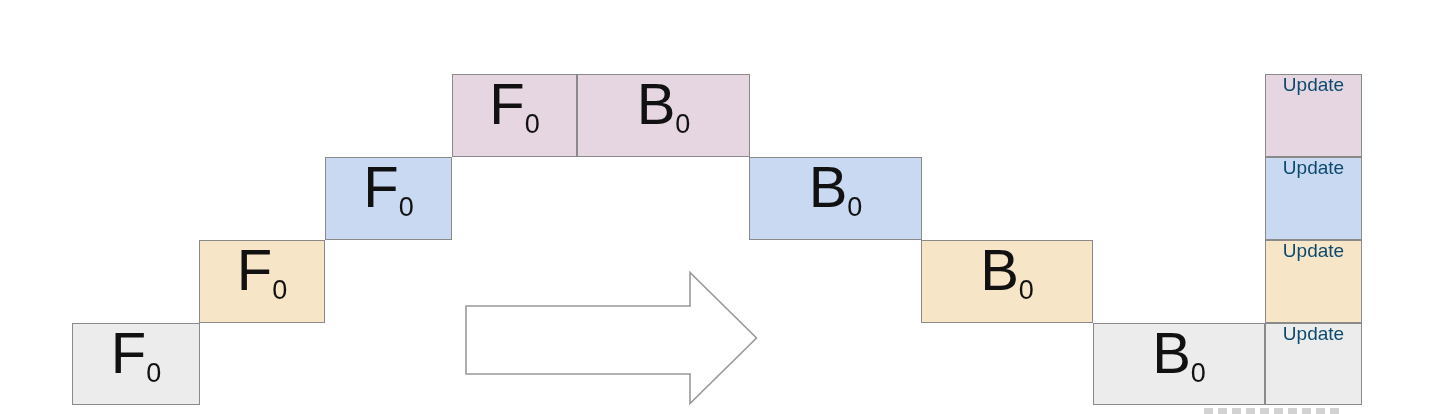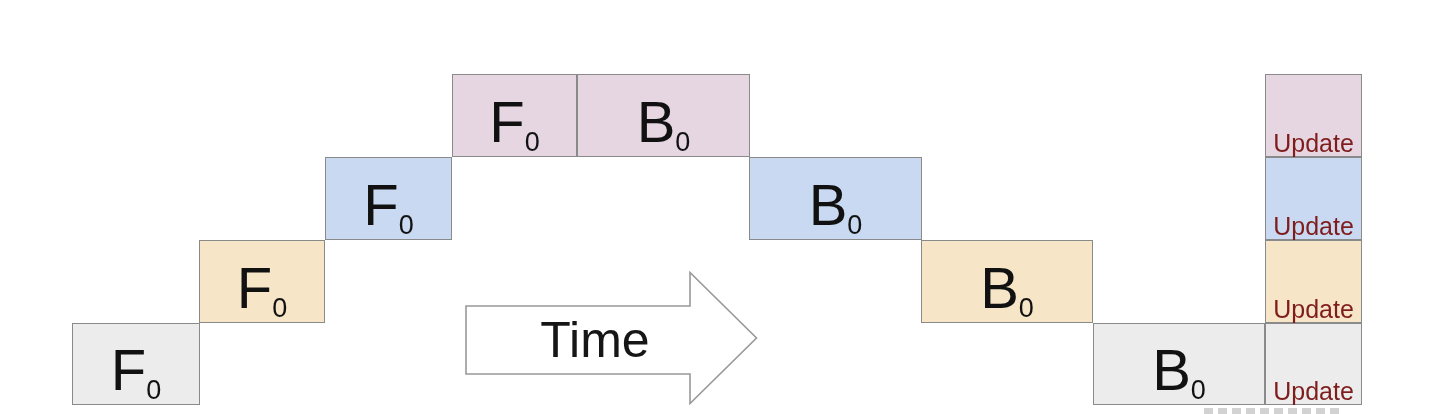--- a/index.html
+++ b/index.html
@@ -9,37 +9,37 @@
     width:1442px;
     height:414px;
     background:#ffffff;
     overflow:hidden;
   }
   .block{
     position:absolute;
     box-sizing:border-box;
     border:1.5px solid #8a8a8a;
     display:flex;
-    align-items:flex-end;
+    align-items:flex-start;
     justify-content:center;
   }
   .block-label{
     font-size:58px;
     line-height:1;
     color:#111111;
     letter-spacing:0;
     white-space:nowrap;
   }
   .block-label .sub{
     font-size:27px;
     vertical-align:-9px;
   }
   .update-label{
-    font-size:25px;
-    color:#7f1d1d;
+    font-size:19px;
+    color:#0c4a6e;
     line-height:1;
   }
   .time-arrow-svg{
     position:absolute;
     left:465px; top:271px;
     width:293px; height:134px;
   }
   .time-label{
     position:absolute;
     left:485px; top:308px;
@@ -118,17 +118,16 @@
     <span class="update-label">Update</span>
   </div>
 
   <div class="block" style="left: 1265px; top: 323px; width: 97px; height: 82px; background-color: rgb(236, 236, 236);">
     <span class="update-label">Update</span>
   </div>
 
   <svg class="time-arrow-svg" viewBox="0 0 293 134" xmlns="http://www.w3.org/2000/svg">
     <polygon points="1,35 225,35 225,1.5 291.5,67 225,132.5 225,103 1,103" fill="#ffffff" stroke="#999999" stroke-width="1.6"></polygon>
   </svg>
-  <div class="time-label">Time</div>
 
   <div class="watermark-remnant"></div>
 
 </div>
 
 </body></html>

